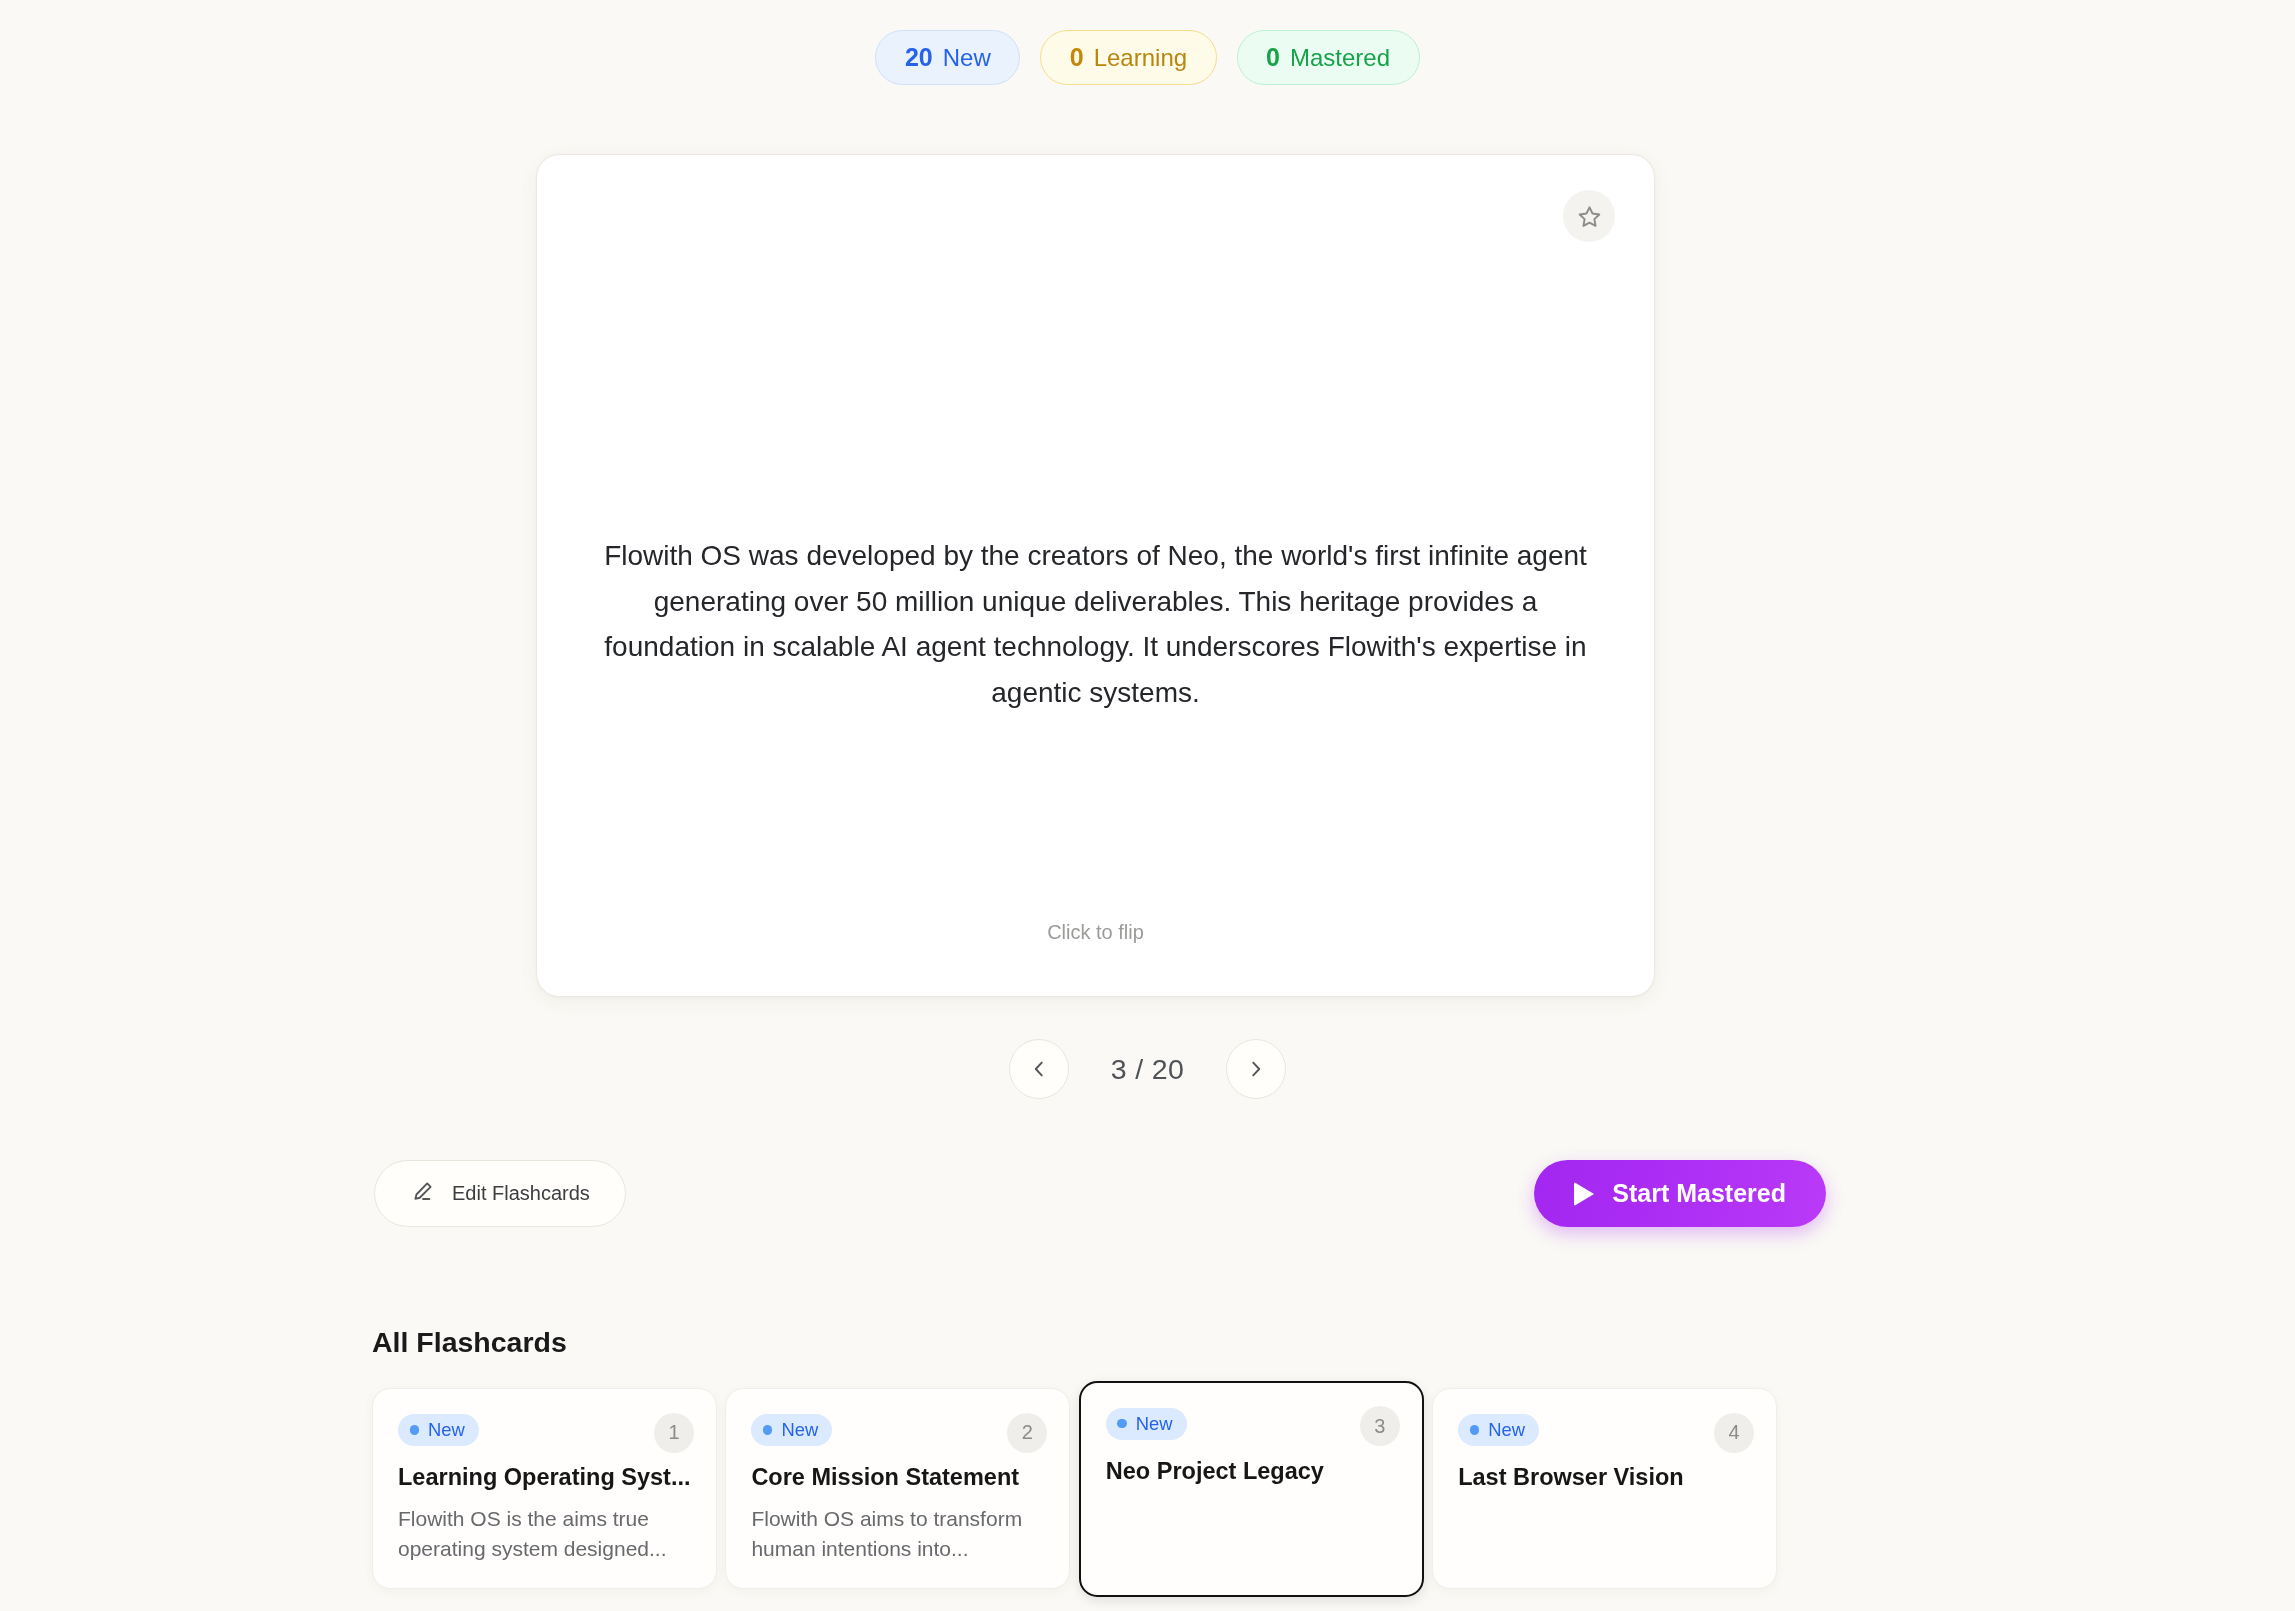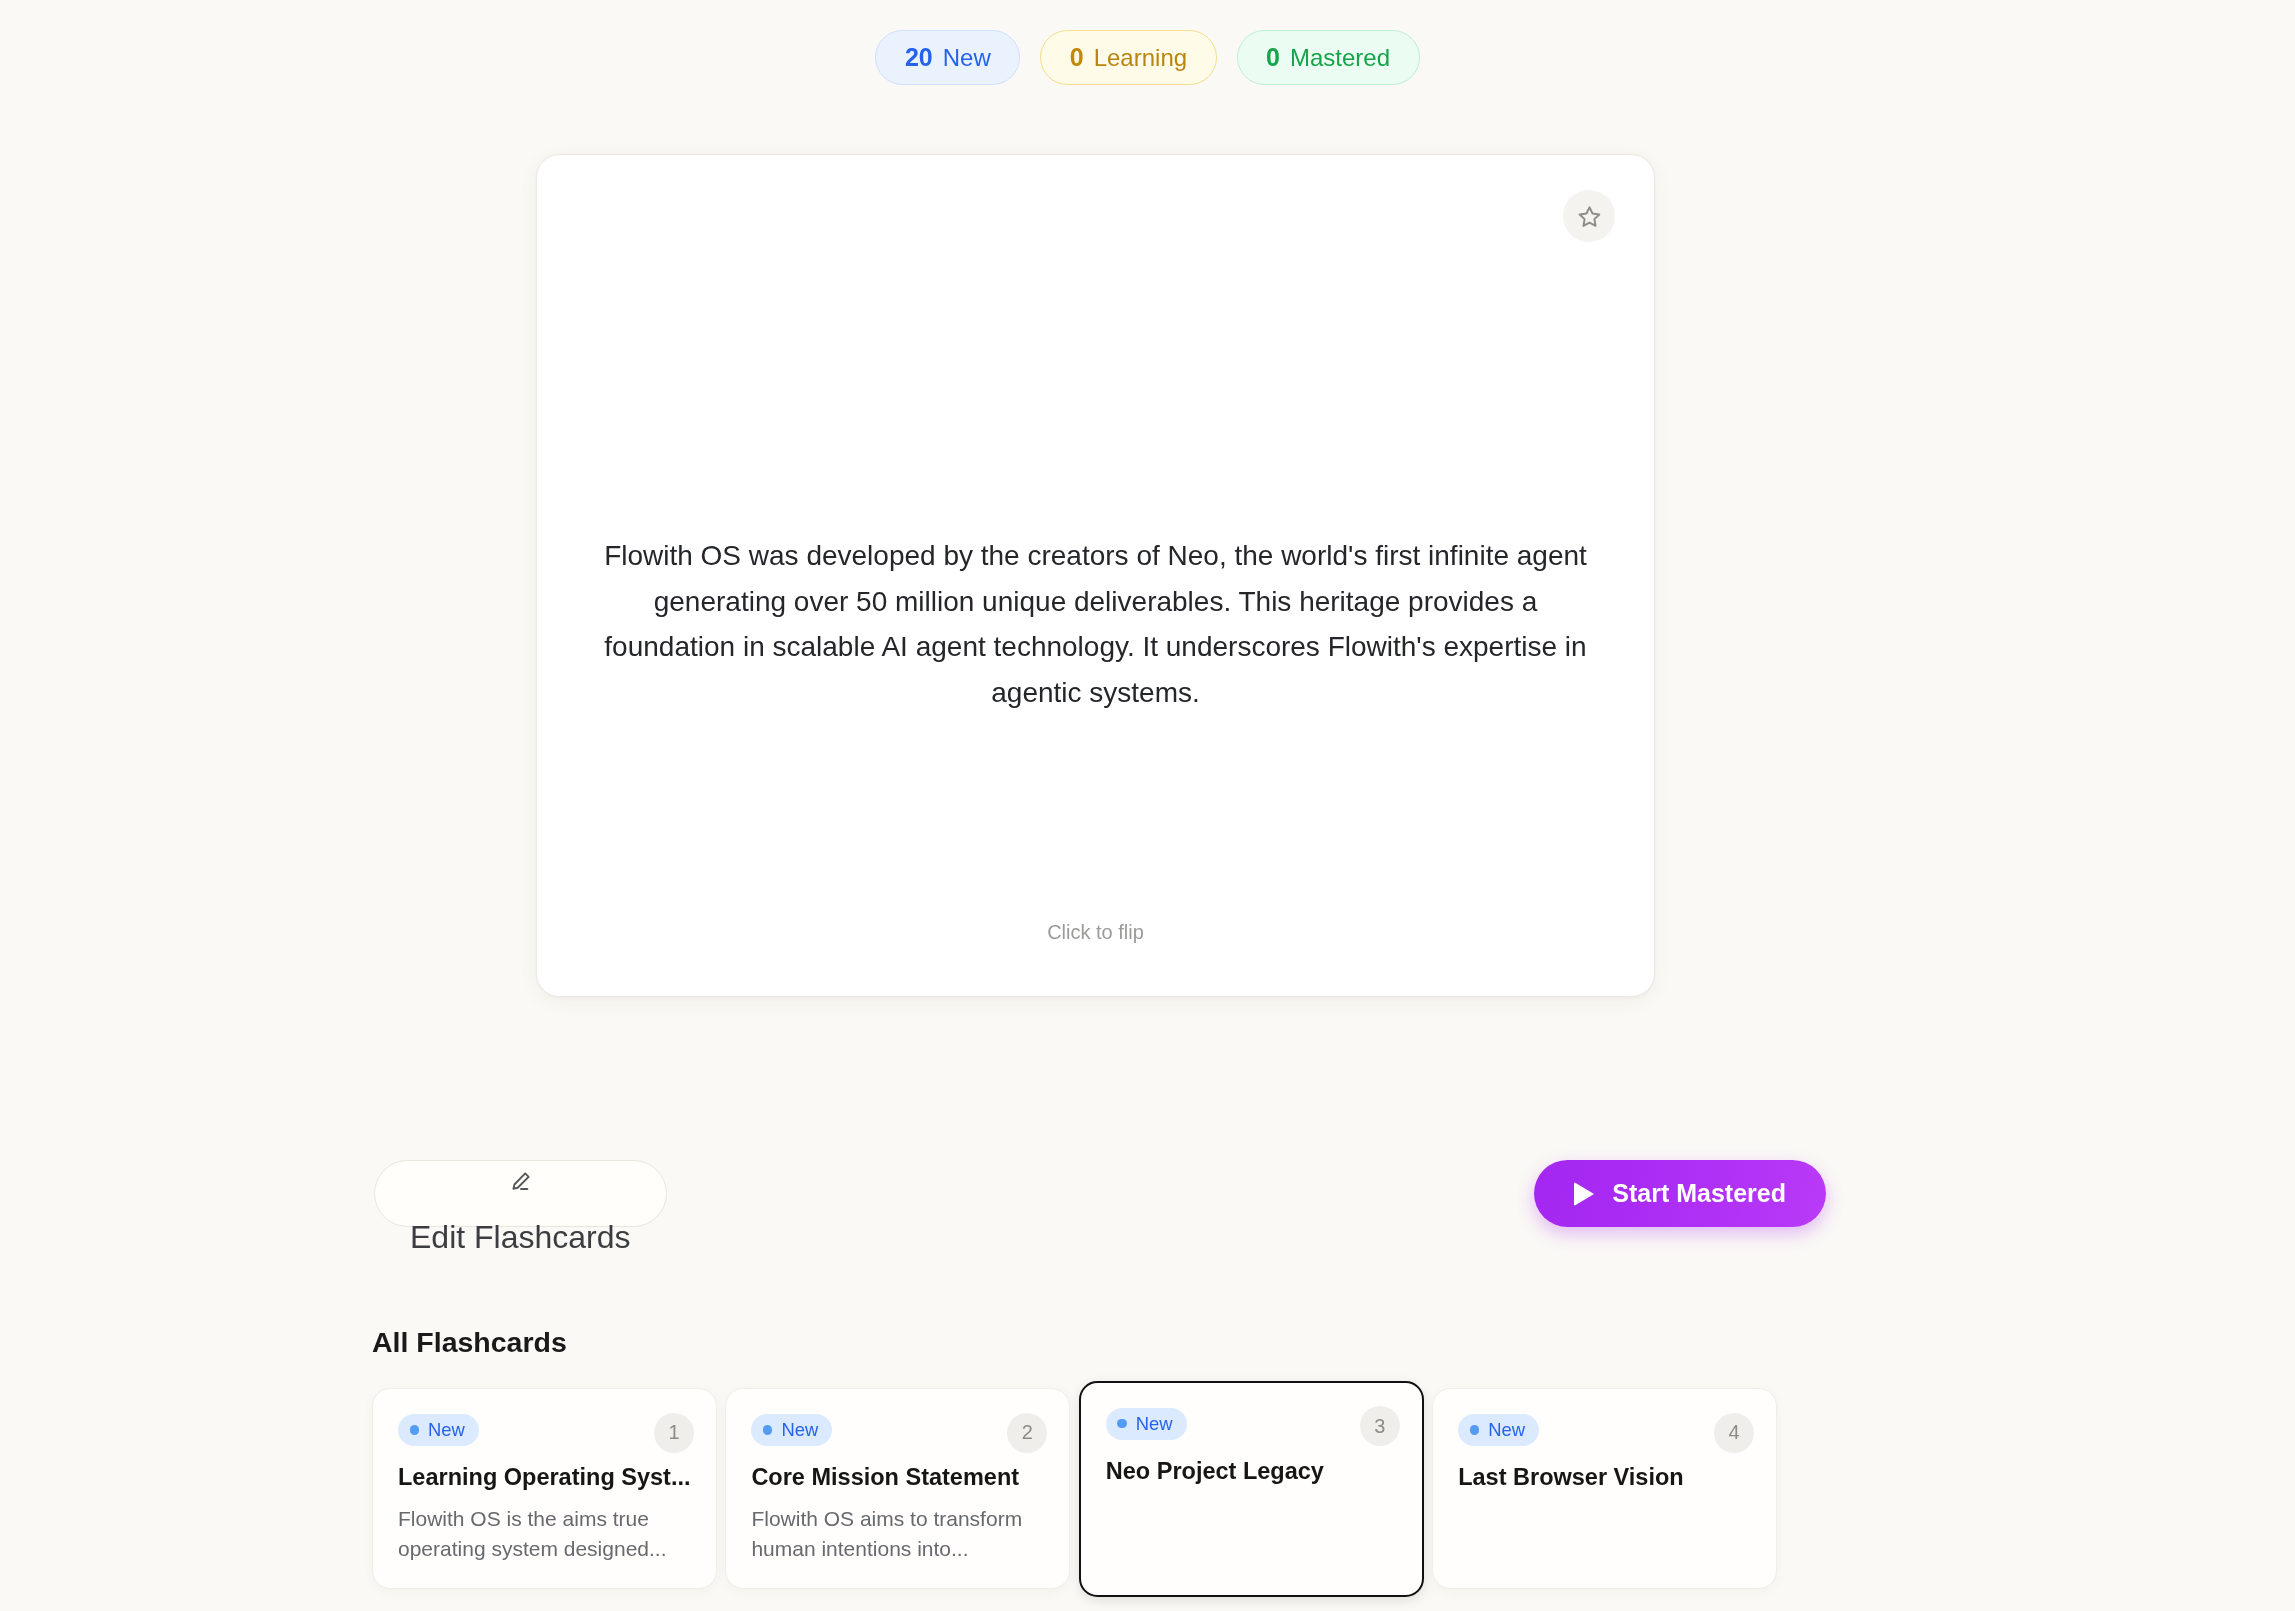--- a/index.html
+++ b/index.html
@@ -166,25 +166,24 @@
 
   .edit-btn {
     display: flex;
     align-items: center;
     gap: 17px;
     height: 67px;
     padding: 4px 35px;
     border-radius: 34px;
     background: #fffefb;
     border: 1.3px solid #e9e6de;
-    font-size: 32px;
+    font-size: 20px;
     color: #3b3d40;
     cursor: pointer;
     font-family: "Liberation Sans", sans-serif;
-    flex-direction: column;
   }
 
   .study-btn {
     display: flex;
     align-items: center;
     gap: 18.4px;
     height: 67px;
     padding: 0 40px;
     border-radius: 34px;
     background: linear-gradient(100deg, #a327f0 0%, #ad2ef5 50%, #ba3af8 100%);
@@ -322,20 +321,37 @@
           <polygon points="12,3.2 14.9,9.1 21.4,10 16.7,14.5 17.8,21 12,17.9 6.2,21 7.3,14.5 2.6,10 9.1,9.1"></polygon>
         </svg>
       </span>
     </button>
 
     <div class="card-text">Flowith OS was developed by the creators of Neo, the world's first infinite agent generating over 50 million unique deliverables. This heritage provides a foundation in scalable AI agent technology. It underscores Flowith's expertise in agentic systems.</div>
 
     <div class="flip-hint">Click to flip</div>
   </div>
 
+  <div class="pagination">
+    <button class="nav-btn">
+      <span>
+        <svg width="22" height="22" viewBox="0 0 24 24" fill="none" stroke="#55565a" stroke-width="2.1" stroke-linecap="round" stroke-linejoin="round">
+          <polyline points="15,5 8.5,12 15,19"></polyline>
+        </svg>
+      </span>
+    </button>
+    <div class="page-counter">3 / 20</div>
+    <button class="nav-btn">
+      <span>
+        <svg width="22" height="22" viewBox="0 0 24 24" fill="none" stroke="#55565a" stroke-width="2.1" stroke-linecap="round" stroke-linejoin="round">
+          <polyline points="9,5 15.5,12 9,19"></polyline>
+        </svg>
+      </span>
+    </button>
+  </div>
 
   <div class="actions">
     <button class="edit-btn">
       <span>
         <svg width="25" height="25" viewBox="0 0 24 24" fill="none" stroke="#55565a" stroke-width="1.8" stroke-linecap="round" stroke-linejoin="round">
           <path d="M16.5 4.2 19.8 7.5 9.3 18 5.2 19 6.2 14.9z"></path>
           <line x1="12.5" y1="19.2" x2="18.6" y2="19.2"></line>
         </svg>
       </span>
       <span>Edit Flashcards</span>

